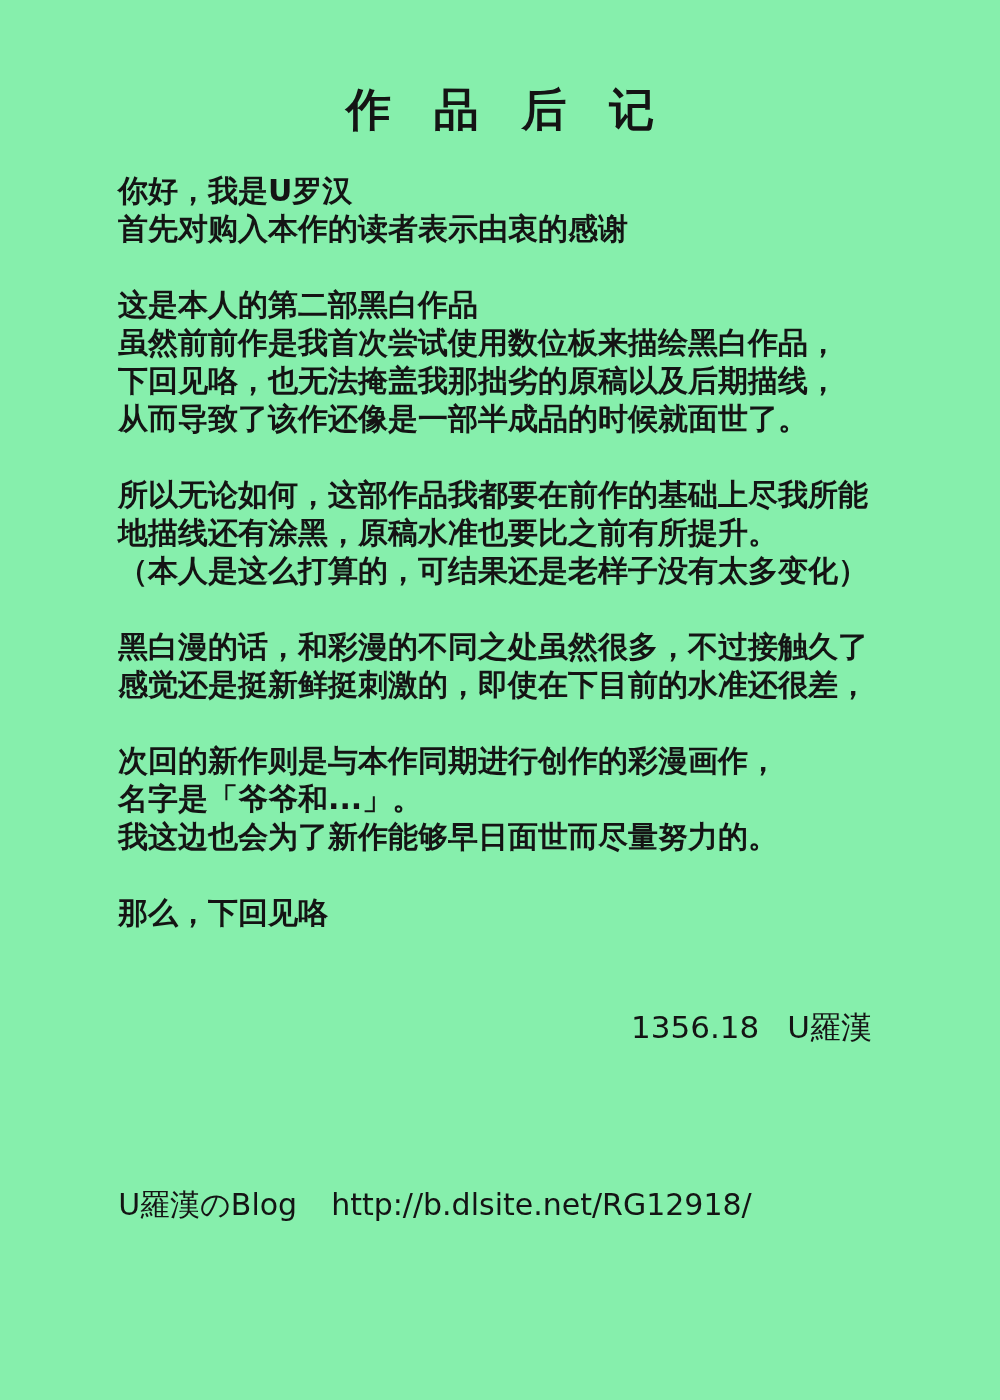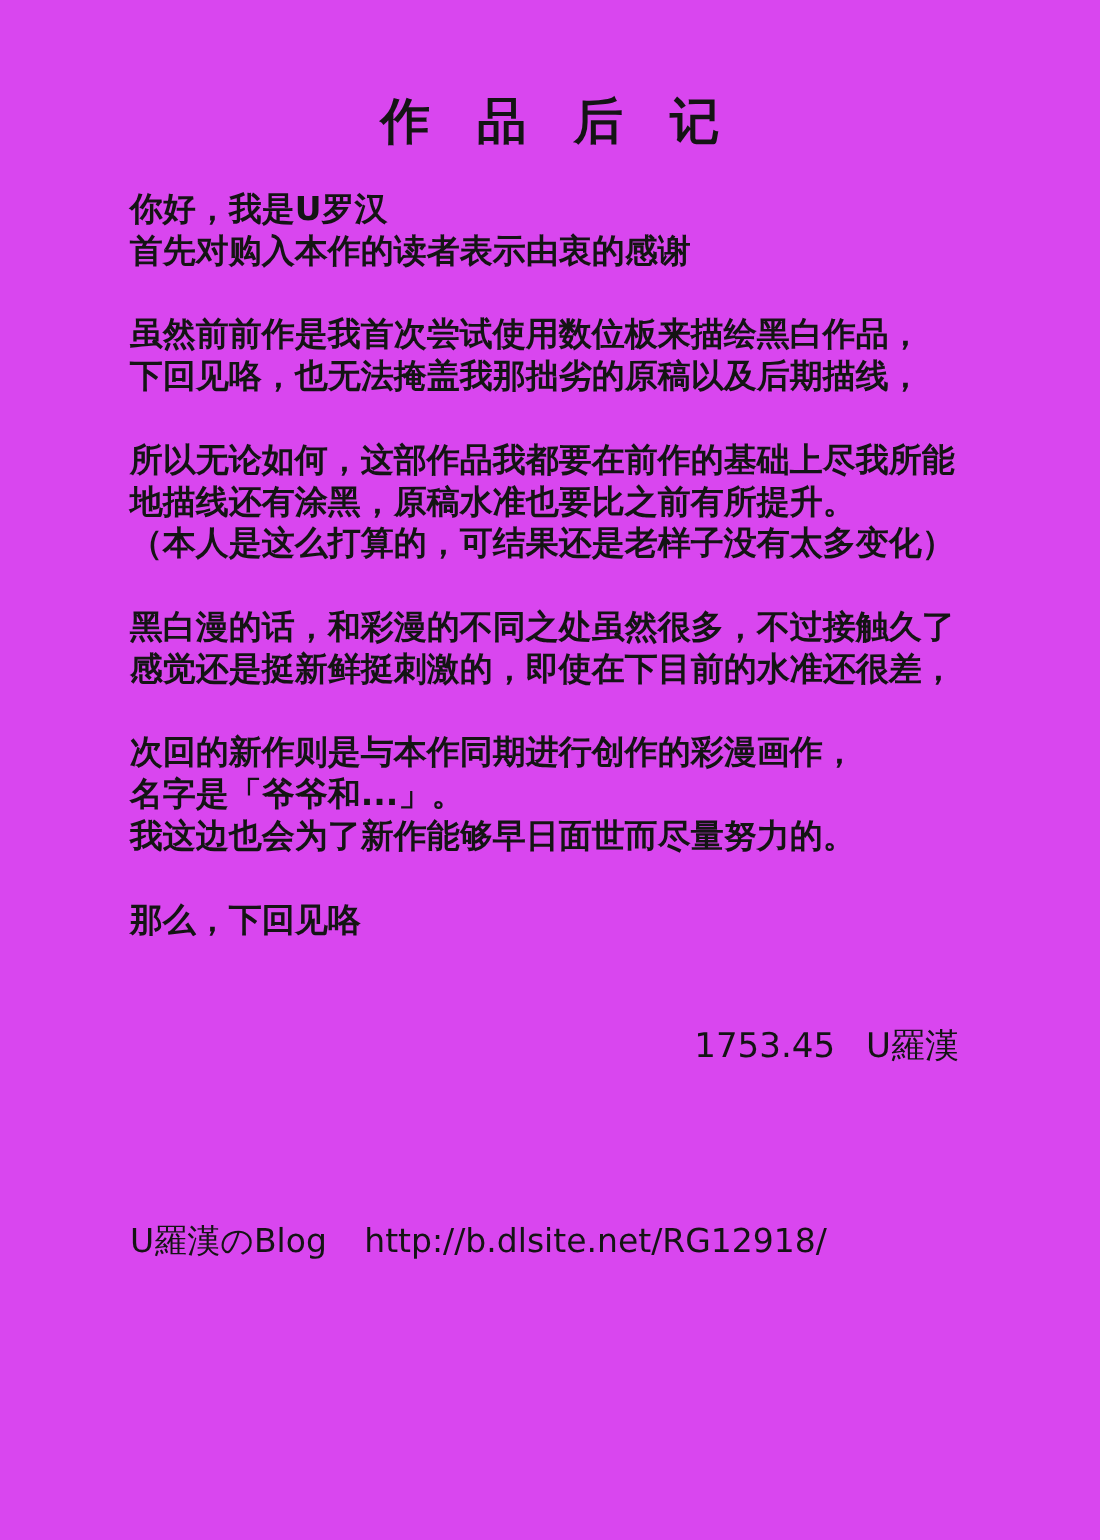--- a/index.html
+++ b/index.html
@@ -3,21 +3,21 @@
 <meta charset="utf-8">
 <style>
   html, body {
     margin: 0;
     padding: 0;
   }
   .page {
     position: relative;
     width: 1000px;
     height: 1400px;
-    background: #d946ef;
+    background: #86efac;
     color: #141414;
     font-family: "DejaVu Sans", "Liberation Sans", sans-serif;
     overflow: hidden;
     box-sizing: border-box;
   }
   .title {
     padding-top: 84px;
     text-align: center;
     font-size: 45px;
     font-weight: 700;
@@ -71,22 +71,24 @@
   <div class="title">作品后记</div>
 
   <div class="body-text">
 
     <div class="para">
       <div class="line">你好，我是U罗汉</div>
       <div class="line">首先对购入本作的读者表示由衷的感谢</div>
     </div>
 
     <div class="para">
+      <div class="line">这是本人的第二部黑白作品</div>
       <div class="line">虽然前前作是我首次尝试使用数位板来描绘黑白作品，</div>
       <div class="line">下回见咯，也无法掩盖我那拙劣的原稿以及后期描线，</div>
+      <div class="line">从而导致了该作还像是一部半成品的时候就面世了。</div>
     </div>
 
     <div class="para">
       <div class="line">所以无论如何，这部作品我都要在前作的基础上尽我所能</div>
       <div class="line">地描线还有涂黑，原稿水准也要比之前有所提升。</div>
       <div class="line">（本人是这么打算的，可结果还是老样子没有太多变化）</div>
     </div>
 
     <div class="para">
       <div class="line">黑白漫的话，和彩漫的不同之处虽然很多，不过接触久了</div>
@@ -99,20 +101,20 @@
       <div class="line">我这边也会为了新作能够早日面世而尽量努力的。</div>
     </div>
 
     <div class="para">
       <div class="line">那么，下回见咯</div>
     </div>
 
   </div>
 
   <div class="signature">
-    <span class="sig-date">1753.45</span><span>U羅漢</span>
+    <span class="sig-date">1356.18</span><span>U羅漢</span>
   </div>
 
   <div class="footer">
     <span class="blog-label">U羅漢のBlog</span><span>http://b.dlsite.net/RG12918/</span>
   </div>
 
 </div>
 
 </body></html>

